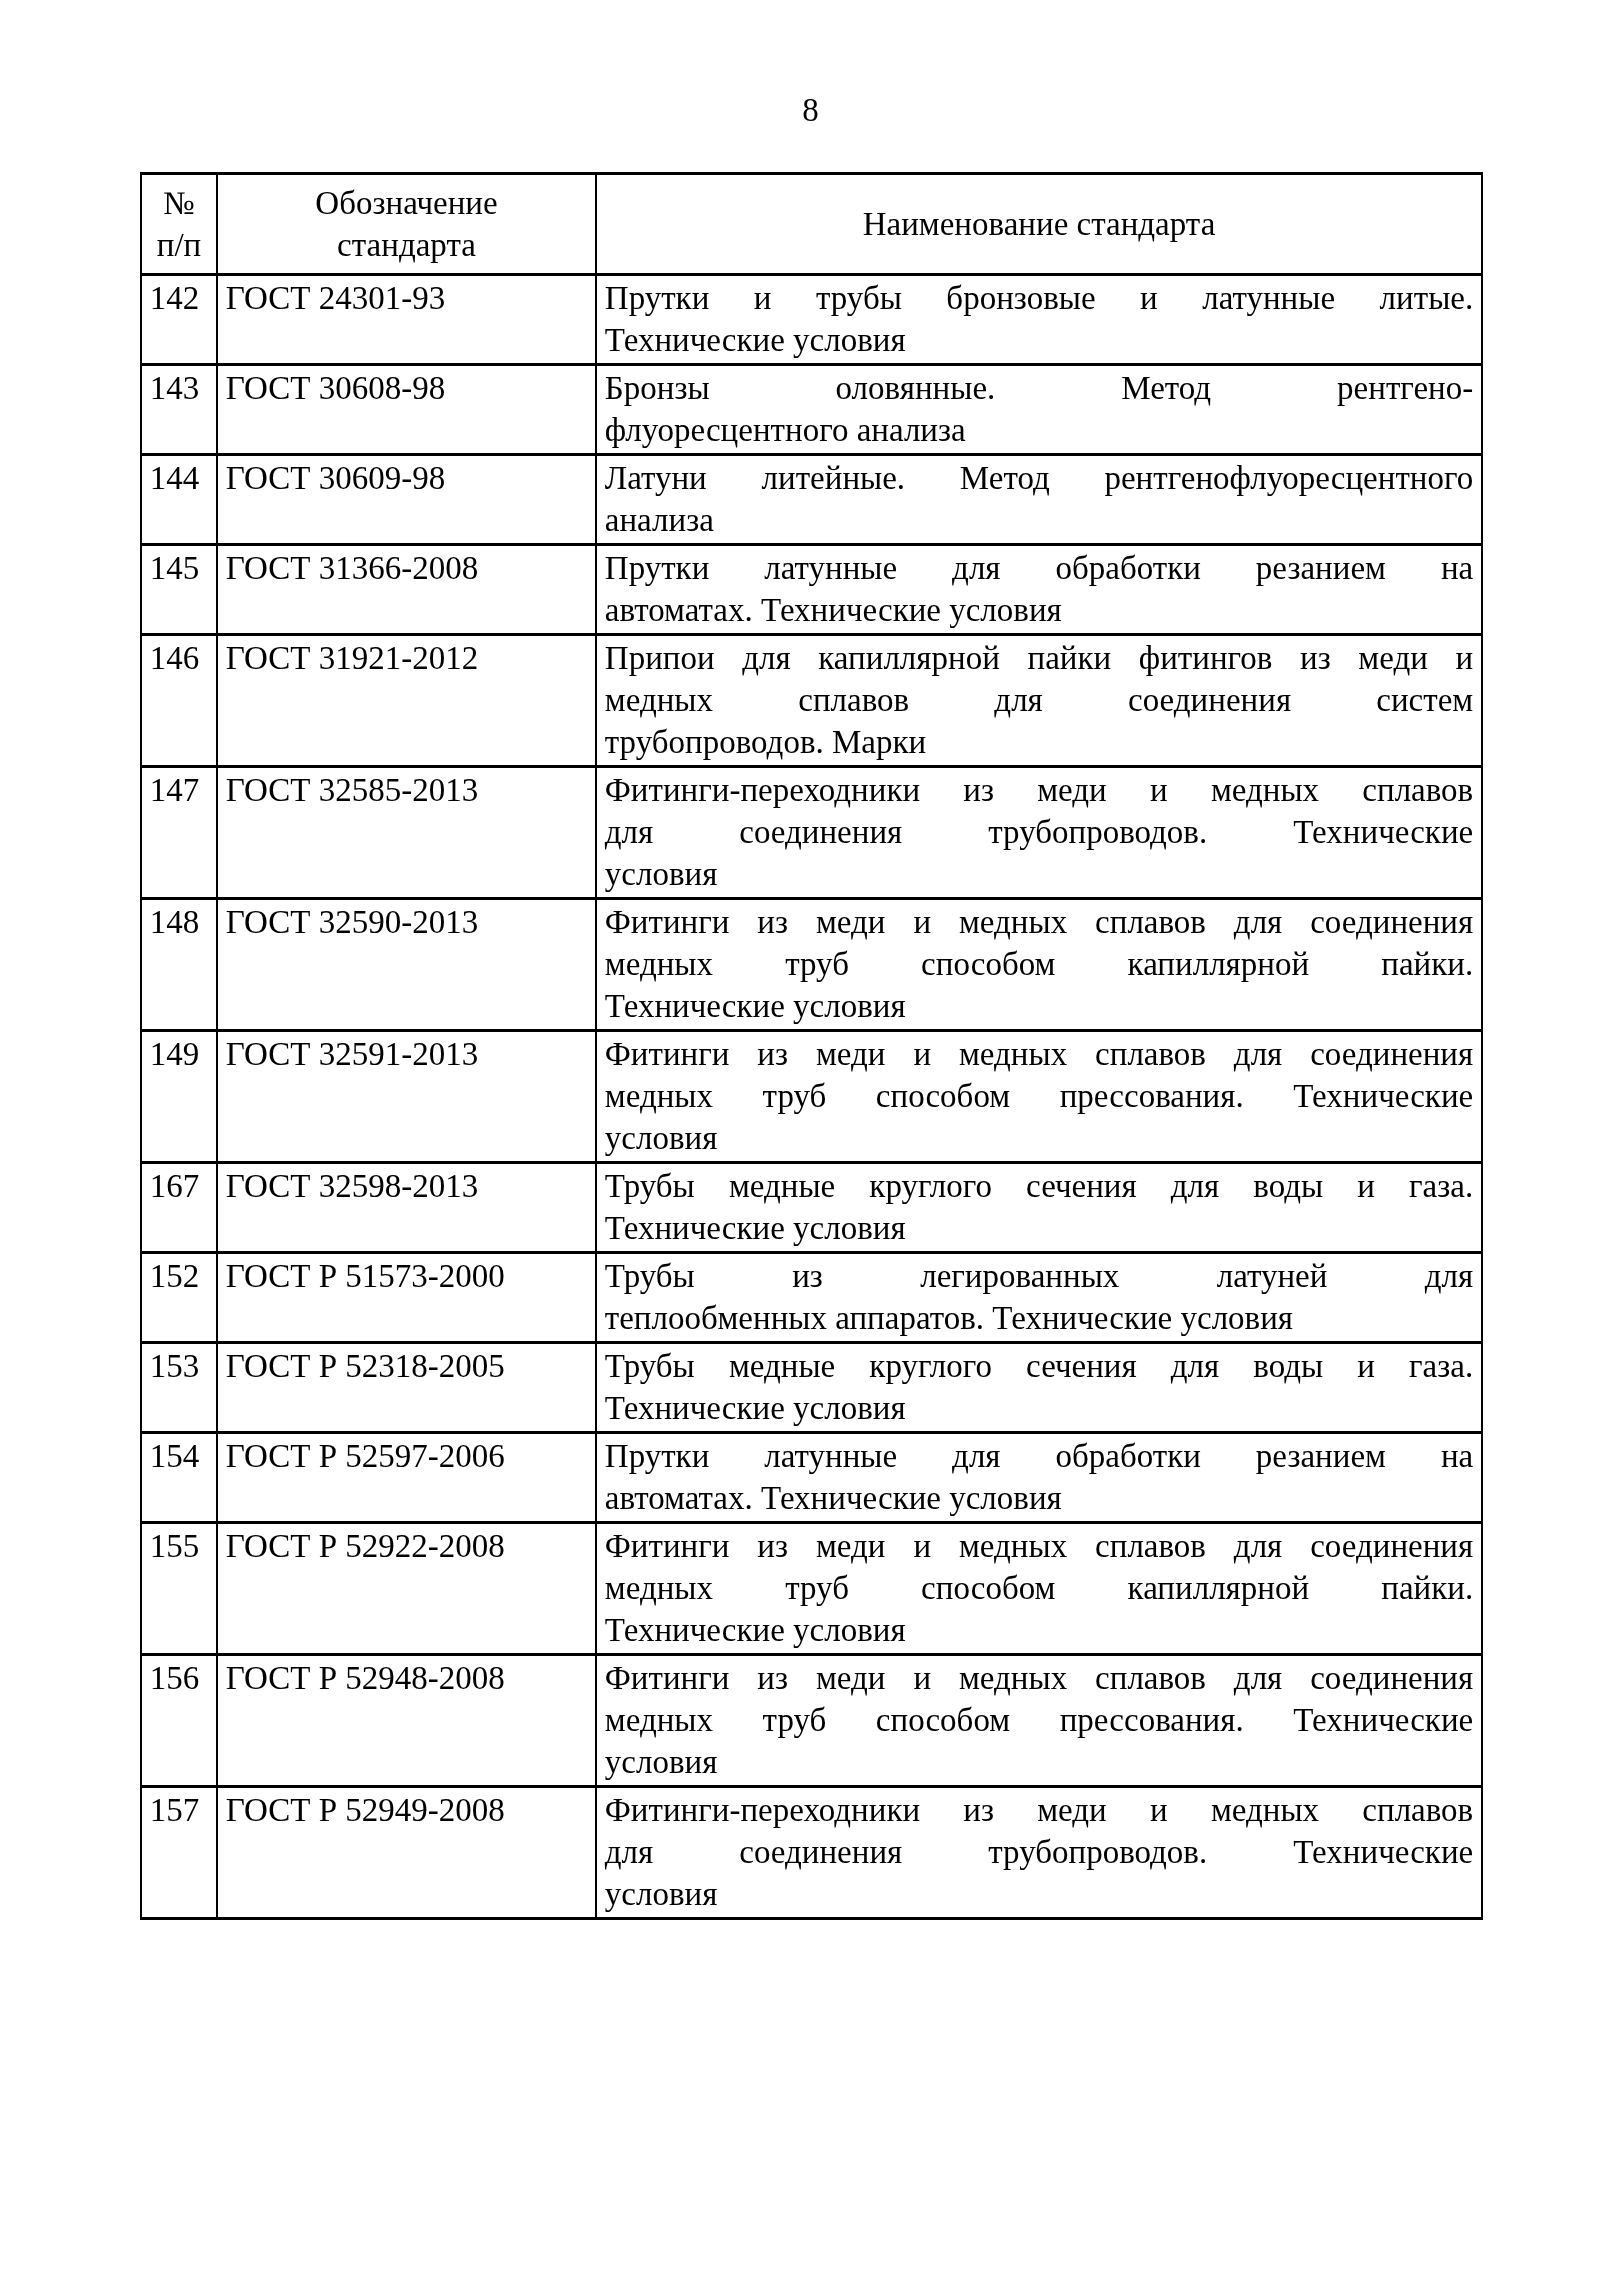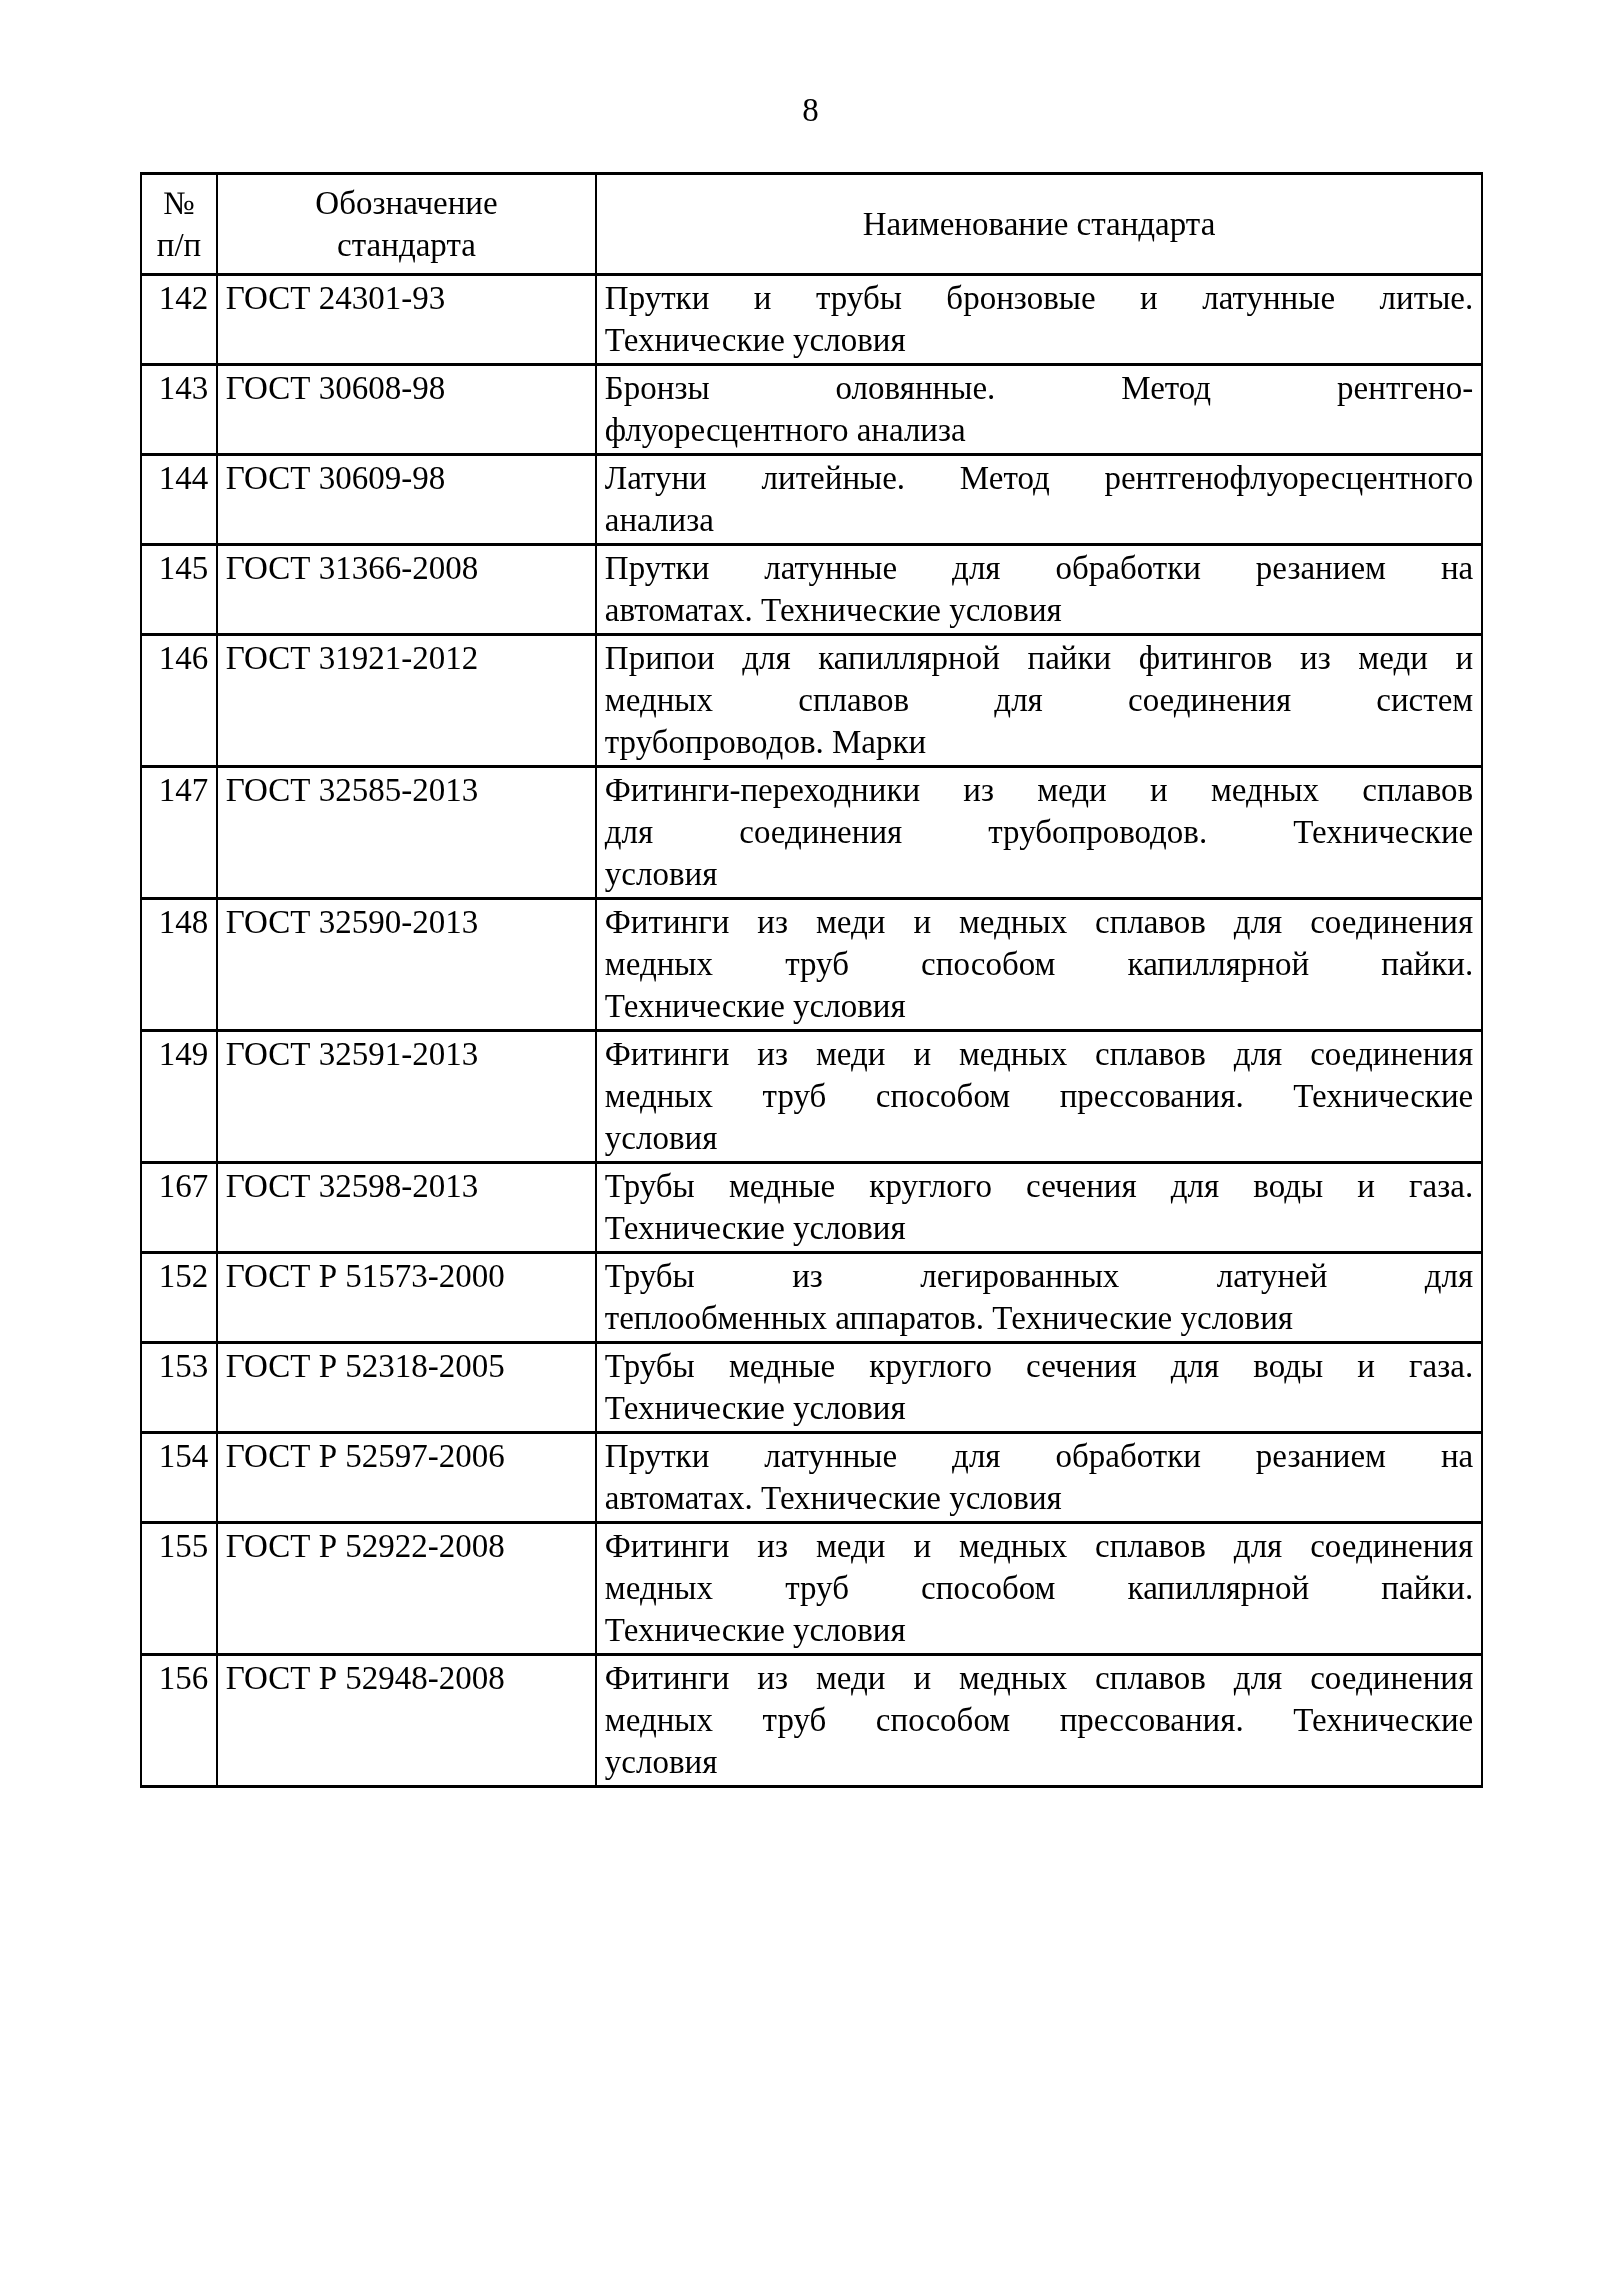--- a/index.html
+++ b/index.html
@@ -47,21 +47,21 @@
     overflow: hidden;
   }
   tr.header-row td {
     height: 94px;
     text-align: center;
     vertical-align: middle;
     white-space: pre-line;
     padding: 2px 5.9px;
   }
   td.c-num {
-    text-align: right;
+    text-align: left;
     padding-left: 2px;
     padding-right: 3.9px;
   }
   td.c-des {
     padding-left: 9.8px;
     white-space: nowrap;
   }
   td.c-name {
     padding-left: 9.8px;
     padding-right: 9.8px;
@@ -209,16 +209,25 @@
       </tr>
       <tr>
         <td class="c-num">156</td>
         <td class="c-des">ГОСТ Р 52948-2008</td>
         <td class="c-name">
             <span class="jline">Фитинги из меди и медных сплавов для соединения</span>
             <span class="jline">медных труб способом прессования. Технические</span>
             <span class="jline">условия</span>
           </td>
       </tr>
+      <tr>
+        <td class="c-num">157</td>
+        <td class="c-des">ГОСТ Р 52949-2008</td>
+        <td class="c-name">
+            <span class="jline">Фитинги-переходники из меди и медных сплавов</span>
+            <span class="jline">для соединения трубопроводов. Технические</span>
+            <span class="jline">условия</span>
+          </td>
+      </tr>
     </tbody>
   </table>
 </div>
 
 
 </body></html>

